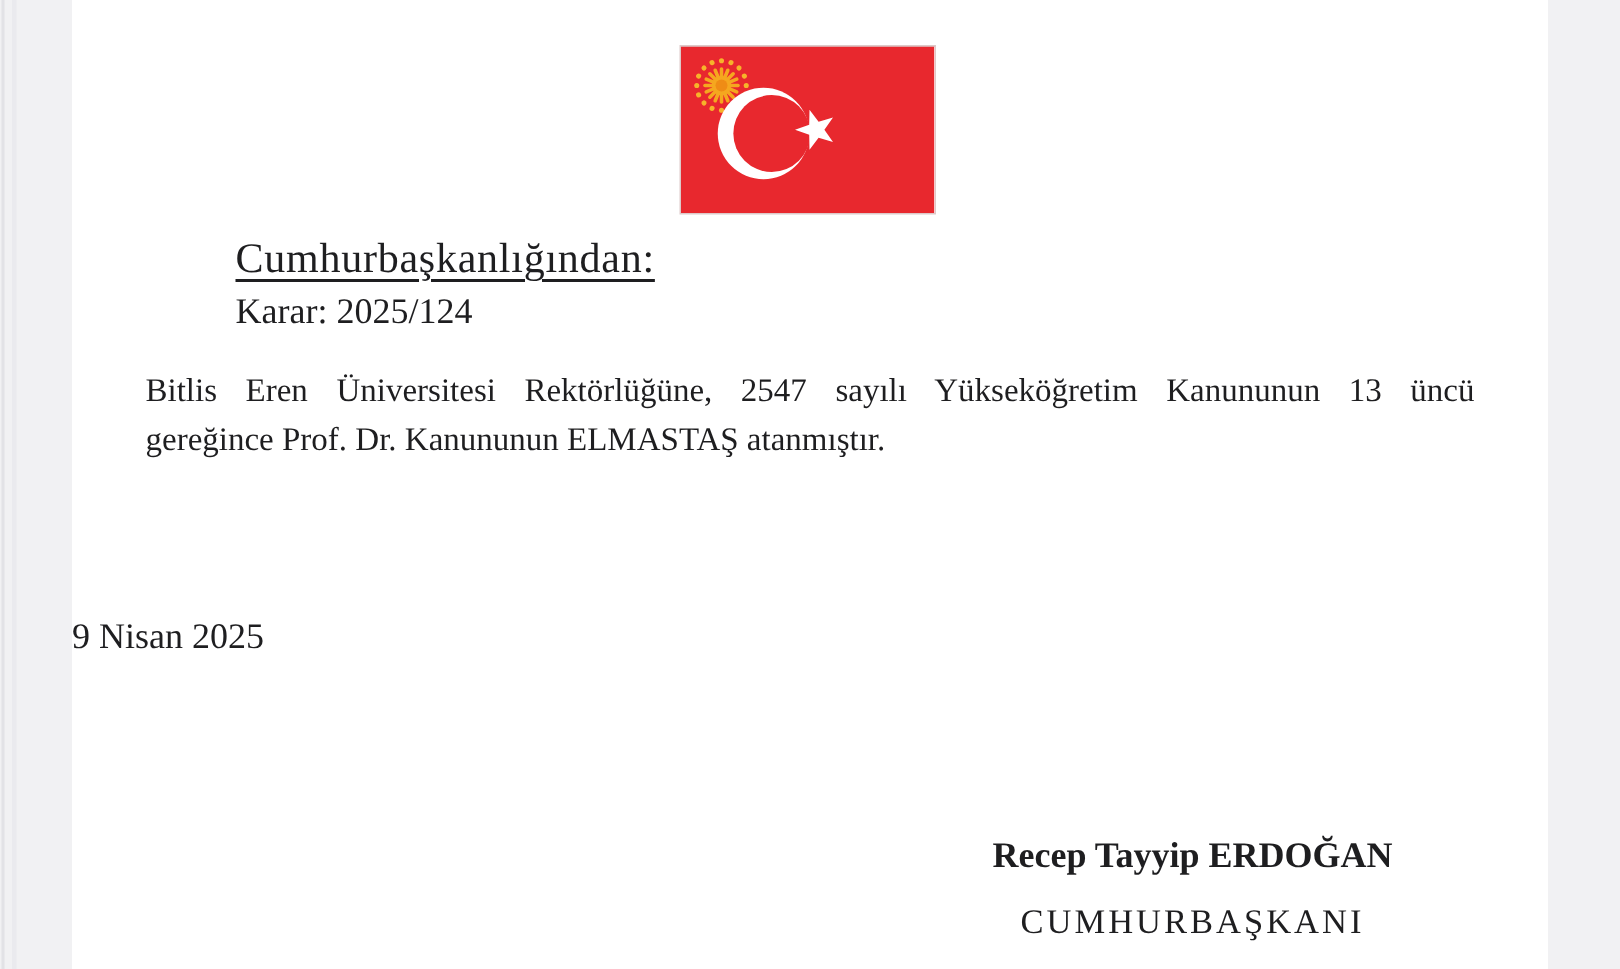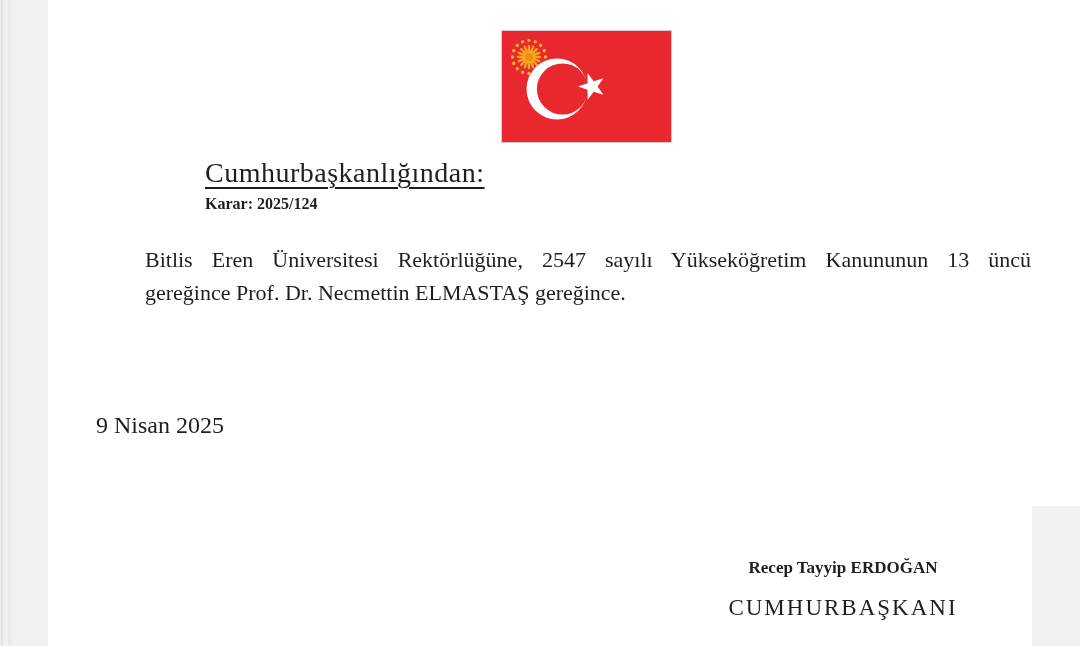--- a/index.html
+++ b/index.html
@@ -23,42 +23,41 @@
     position: absolute; top: 0; bottom: 0; width: 2px;
     background: #e2e2e6;
   }
   .band-line.a { left: 1px; }
   .band-line.b { left: 8px; background: #eaeaee; width: 3px; }
 
   .page {
     position: absolute; left: 48px; top: 0;
     width: 984px; height: 506px;
     background: #ffffff;
-    margin-left: 48px;
   }
 
   .flag-wrap {
     position: absolute; left: 406px; top: 31px; 
     width: 169px; height: 111px;
     box-shadow: 0 0 0 1px rgba(120,40,40,.25);
   }
   .flag-wrap svg { display: block; }
 
   .heading {
     position: absolute; left: 109px; top: 157px; 
     font-size: 28px; font-weight: 400;
     text-decoration: underline;
     text-decoration-thickness: 2px;
     text-underline-offset: 5px;
     letter-spacing: 0.5px;
     white-space: nowrap;
   }
   .decision {
     position: absolute; left: 109px; top: 195px;
-    font-size: 16px; font-weight: 700;
+    font-size: 24px; font-weight: 400;
     white-space: nowrap;
   }
 
   .body-par {
     position: absolute; left: 49px; top: 243px; 
     width: 886px;
     font-size: 22px;
     line-height: 33px;
   }
   .body-line { text-align: justify; text-align-last: justify; }
@@ -67,21 +66,21 @@
   .date-line {
     position: absolute; left: 0; top: 412px;
     width: 984px; text-align: left;
     font-size: 24px;
   }
 
   .signature {
     position: absolute; left: 550px; top: 558px;
     width: 394px; text-align: center;
   }
-  .sig-name  { font-size: 17px; font-weight: 700; white-space: nowrap; }
+  .sig-name  { font-size: 24px; font-weight: 700; white-space: nowrap; }
   .sig-title { font-size: 23px; font-weight: 400; letter-spacing: 2px; margin-top: 17px; white-space: nowrap; }
 </style>
 </head>
 <body>
 
 <div class="stage">
 
   <div class="band left">
     <div class="band-line a"></div>
     <div class="band-line b"></div>
@@ -132,21 +131,21 @@
         </g>
       </svg>
     </div>
 
     <div class="heading">Cumhurbaşkanlığından:</div>
 
     <div class="decision">Karar: 2025/124</div>
 
     <div class="body-par">
       <div class="body-line">Bitlis Eren Üniversitesi Rektörlüğüne, 2547 sayılı Yükseköğretim Kanununun 13 üncü</div>
-      <div class="body-line last">gereğince Prof. Dr. Necmettin ELMASTAŞ gereğince.</div>
+      <div class="body-line last">gereğince Prof. Dr. Kanununun ELMASTAŞ atanmıştır.</div>
     </div>
 
     <div class="date-line">9 Nisan 2025</div>
 
     <div class="signature">
       <div class="sig-name">Recep Tayyip ERDOĞAN</div>
       <div class="sig-title">CUMHURBAŞKANI</div>
     </div>
 
   </div>

